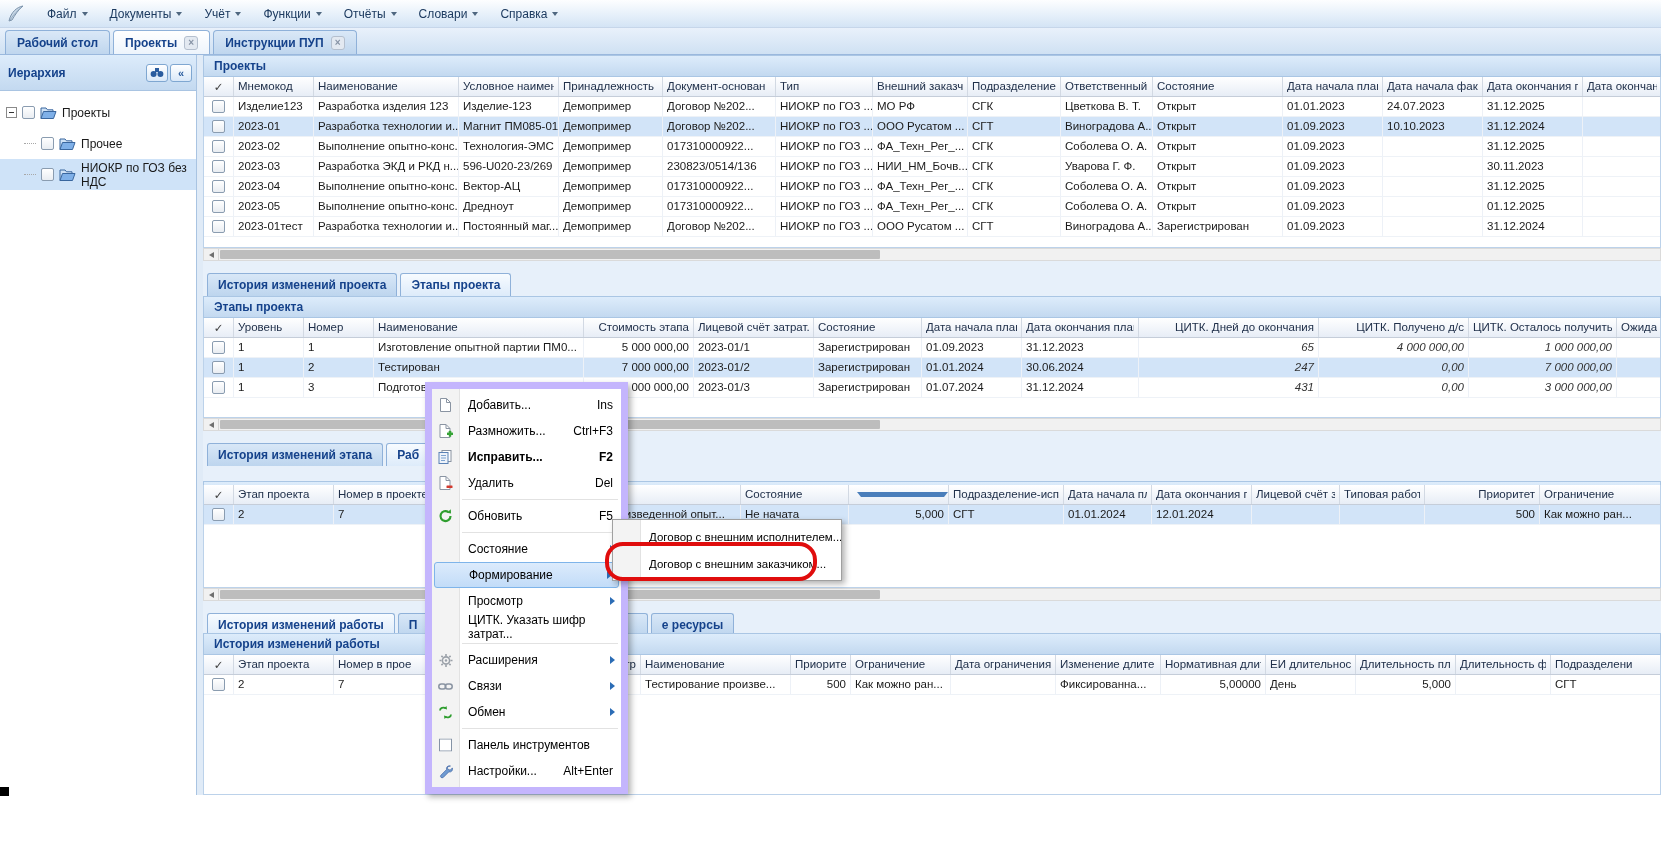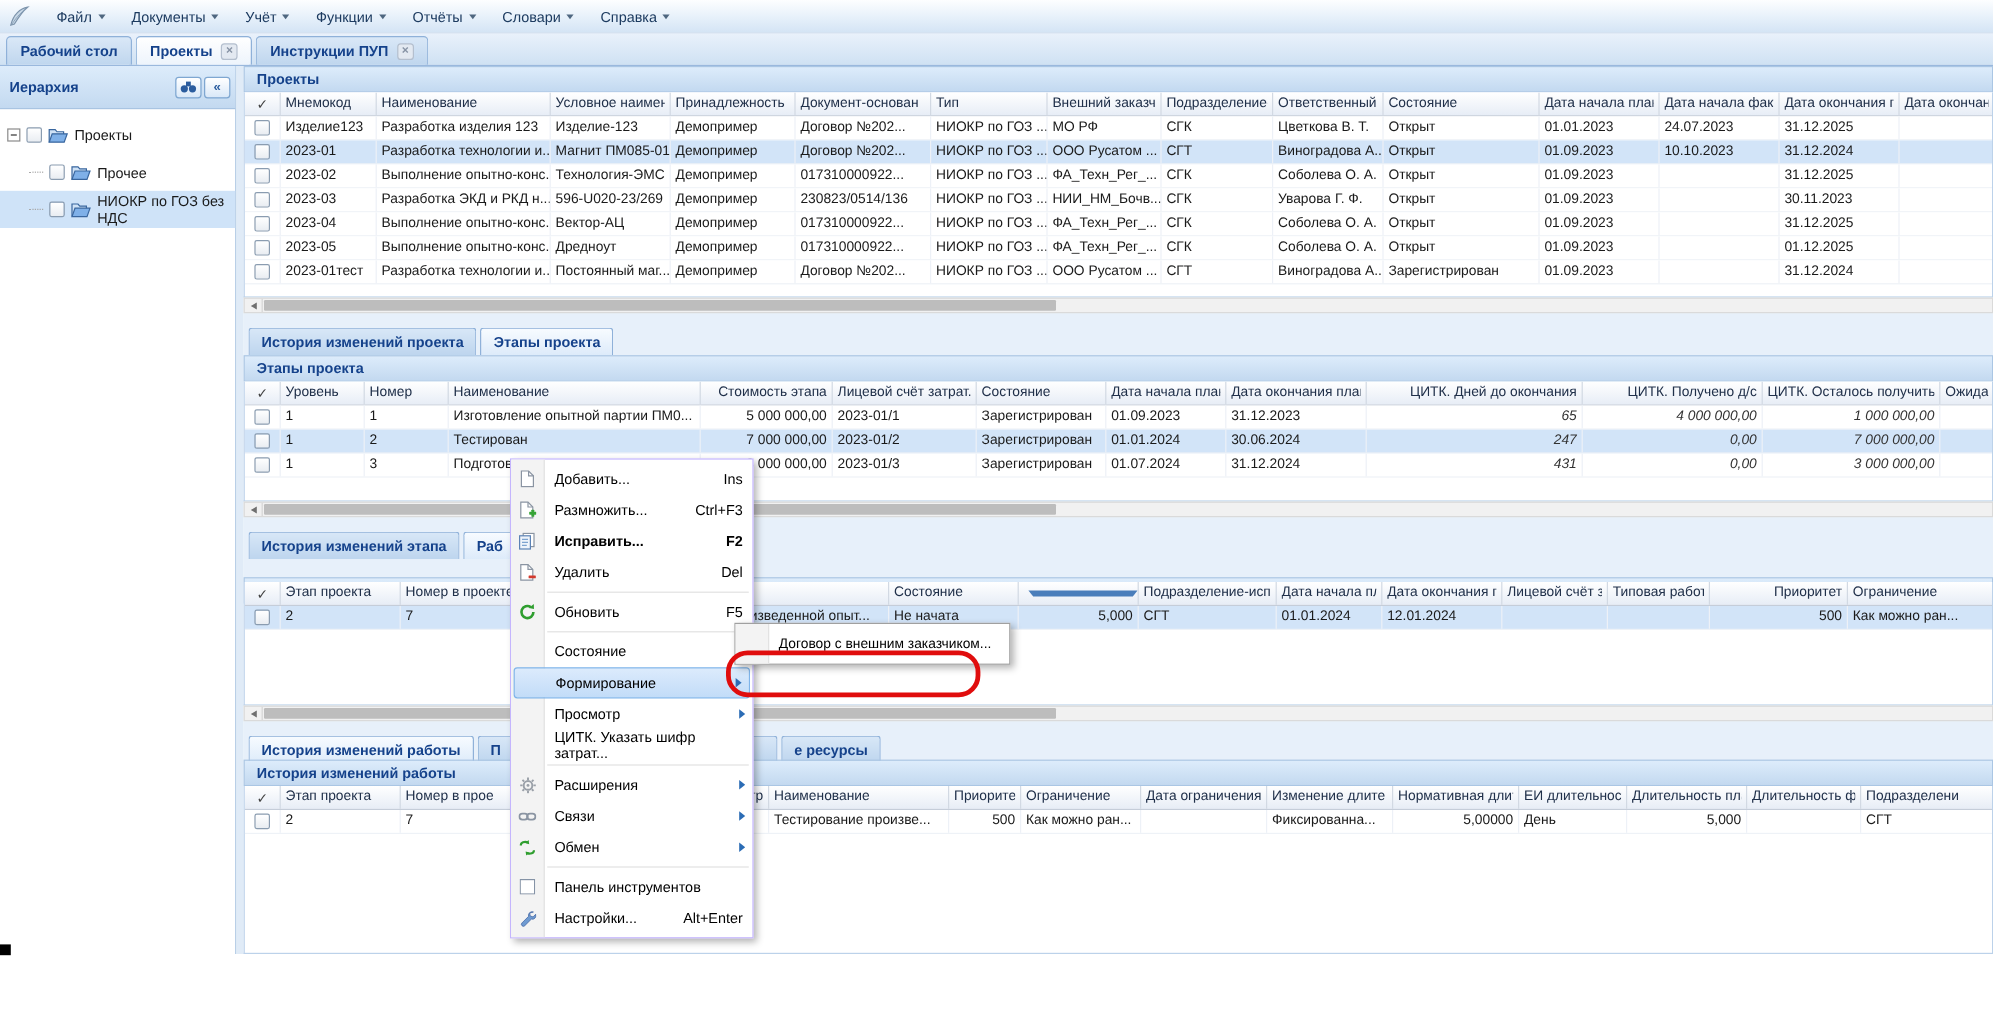--- a/index.html
+++ b/index.html
@@ -52,21 +52,21 @@
   .stab{height:23px;display:flex;align-items:center;padding:0 10px;border:1px solid #8fb1d9;border-bottom:none;border-radius:3px 3px 0 0;font-weight:bold;color:#15428b;background:linear-gradient(#d8e7f7,#bdd5ee);cursor:pointer;overflow:hidden;white-space:nowrap}
   .stab.active{background:linear-gradient(#f7fbff,#ddebfa)}
 
   
   .hscroll{position:absolute;height:13px;background:#f1f1f1;border:1px solid #dadada;display:flex;align-items:center}
   .sarrow{width:15px;height:100%;border-right:1px solid #d5d5d5;display:flex;align-items:center;justify-content:center}
   .sarrow::before{content:"";width:0;height:0;border-top:3.5px solid transparent;border-bottom:3.5px solid transparent;border-right:5px solid #6f6f6f}
   .sthumb{height:9px;background:#bdbdbd;border-radius:1px;margin-left:1px}
 
   
-  .cmenu{position:absolute;left:425px;top:382px;width:203px;background:#fff;border:1px solid #c4b5fd;box-shadow:3px 3px 6px rgba(0,0,0,.3);padding:3px 0;z-index:110}
+  .cmenu{position:absolute;left:425px;top:382px;width:203px;background:#fff;border:7px solid #c4b5fd;box-shadow:3px 3px 6px rgba(0,0,0,.3);padding:3px 0;z-index:110}
   .cmenu::before{content:"";position:absolute;left:0;top:0;bottom:0;width:27px;background:#f3f3f3;border-right:1px solid #e2e2e2}
   .mi{position:relative;height:26px;display:flex;align-items:center;padding-left:36px;padding-right:8px;color:#000;cursor:default}
   .mi .ic{position:absolute;left:6px;top:50%;transform:translateY(-50%);width:15px;height:15px;display:flex;align-items:center;justify-content:center}
   .mi .sc{margin-left:auto;padding-left:12px}
   .mi .arr{position:absolute;right:6px;top:50%;transform:translateY(-50%);width:0;height:0;border-top:4px solid transparent;border-bottom:4px solid transparent;border-left:5px solid #2b6cb5}
   .mi.bold{font-weight:bold}
   .mi.hl{margin:0 2px;padding-left:34px;border:1px solid #7eb4ea;border-radius:3px;background:linear-gradient(#dcebfc,#c2dcf8)}
   .msep{height:1px;background:#e2e2e2;margin:3px 3px 3px 30px}
 
   .smenu{position:absolute;left:612px;top:519px;width:230px;background:#fff;border:1px solid #a0a0a0;box-shadow:3px 3px 6px rgba(0,0,0,.3);padding:3px 0;z-index:120}
@@ -779,19 +779,22 @@
           <path d="M12.5,2.5 a3,3 0 0 0 -4,3.6 L3,11.6 a1.6,1.6 0 0 0 2.3,2.3 L10.8,8.4 a3,3 0 0 0 3.6,-4 L12.2,6.6 L9.8,5.8 L9.4,3.4 Z" fill="#6f9bd1" stroke="#4a6da8" stroke-width="0.7"></path>
         </svg>
       </span>
       <span class="lbl">Настройки...</span>
       <span class="sc">Alt+Enter</span>
     </div>
   </div>
 
 <div class="smenu" id="smenu">
     <div class="smi">
+      <span>Договор с внешним исполнителем...</span>
+    </div>
+    <div class="smi">
       <span>Договор с внешним заказчиком...</span>
     </div>
   </div>
 
 <div class="ring"></div>
 
 <div class="blackdot"></div>
 
 </body></html>

